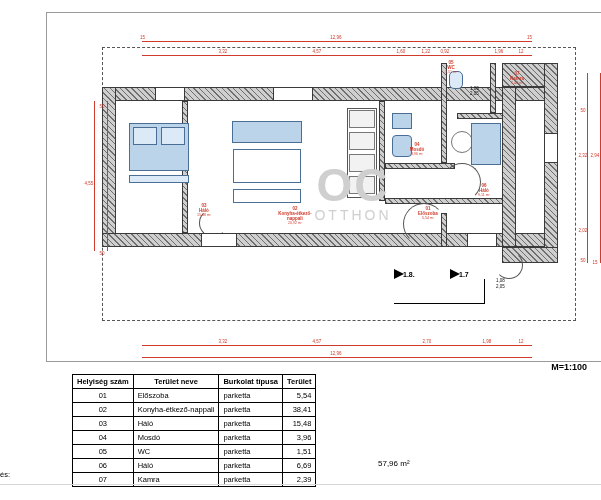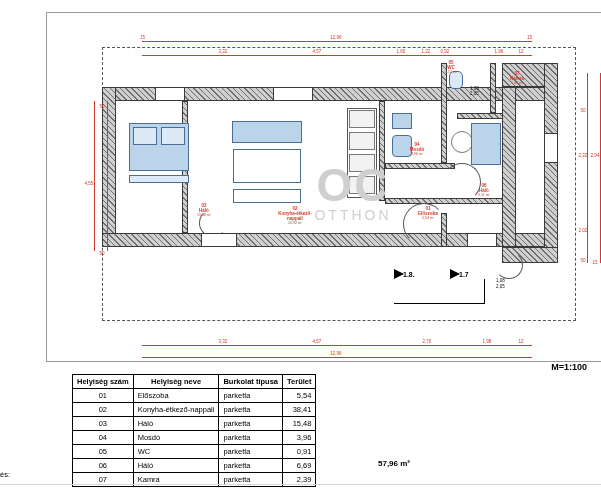--- a/index.html
+++ b/index.html
@@ -31,21 +31,21 @@
 
   .scale{position:absolute;right:14px;top:362px;font-size:9px;font-weight:bold;}
 
   table.tbl{position:absolute;left:72px;top:374px;border-collapse:collapse;font-size:7.5px;}
   table.tbl th,table.tbl td{border:1px solid #000;padding:1px 4px;height:11px;}
   table.tbl th{font-weight:bold;text-align:center;}
   td.c{text-align:center;}
   td.l{text-align:left;}
   td.r{text-align:right;}
 
-  .total{position:absolute;left:378px;top:459px;font-size:8px;font-weight:bold;}
+  .total{position:absolute;left:378px;top:459px;font-size:8px;font-weight:normal;}
   .footer-label{position:absolute;left:0px;top:470px;font-size:7.5px;}
   .footer-rule{position:absolute;left:0;top:484px;width:601px;height:1px;background:#d8d8d8;}
 
   
   .wm{position:absolute;left:236px;top:150px;width:140px;text-align:center;color:#cfcfcf;pointer-events:none;}
   .wm .oc{font-size:46px;font-weight:bold;letter-spacing:2px;line-height:44px;}
   .wm .t1{font-size:14px;letter-spacing:3px;}
   .wm .t2{font-size:12px;letter-spacing:3px;}
 </style>
 </head>
@@ -199,21 +199,21 @@
       <div class="t1">OTTHON</div>
     </div>
   </div>
 
   <div class="scale">M=1:100</div>
 
   <table class="tbl">
     <thead>
         <tr id="thead-row">
           <th>Helyiség szám</th>
-          <th>Helyiség neve</th>
+          <th>Terület neve</th>
           <th>Burkolat típusa</th>
           <th>Terület</th>
         </tr>
       </thead>
     <tbody id="tbody">
         <tr>
           <td class="c">01</td>
           <td class="l">Előszoba</td>
           <td class="l">parketta</td>
           <td class="r">5,54</td>
@@ -233,21 +233,21 @@
         <tr>
           <td class="c">04</td>
           <td class="l">Mosdó</td>
           <td class="l">parketta</td>
           <td class="r">3,96</td>
         </tr>
         <tr>
           <td class="c">05</td>
           <td class="l">WC</td>
           <td class="l">parketta</td>
-          <td class="r">0,91</td>
+          <td class="r">1,51</td>
         </tr>
         <tr>
           <td class="c">06</td>
           <td class="l">Háló</td>
           <td class="l">parketta</td>
           <td class="r">6,69</td>
         </tr>
         <tr>
           <td class="c">07</td>
           <td class="l">Kamra</td>

